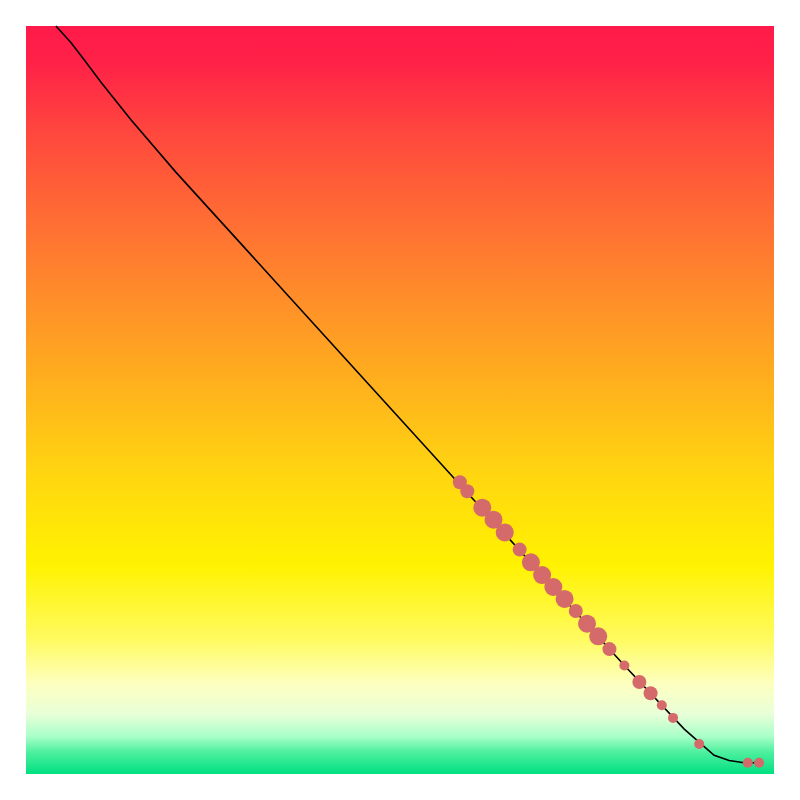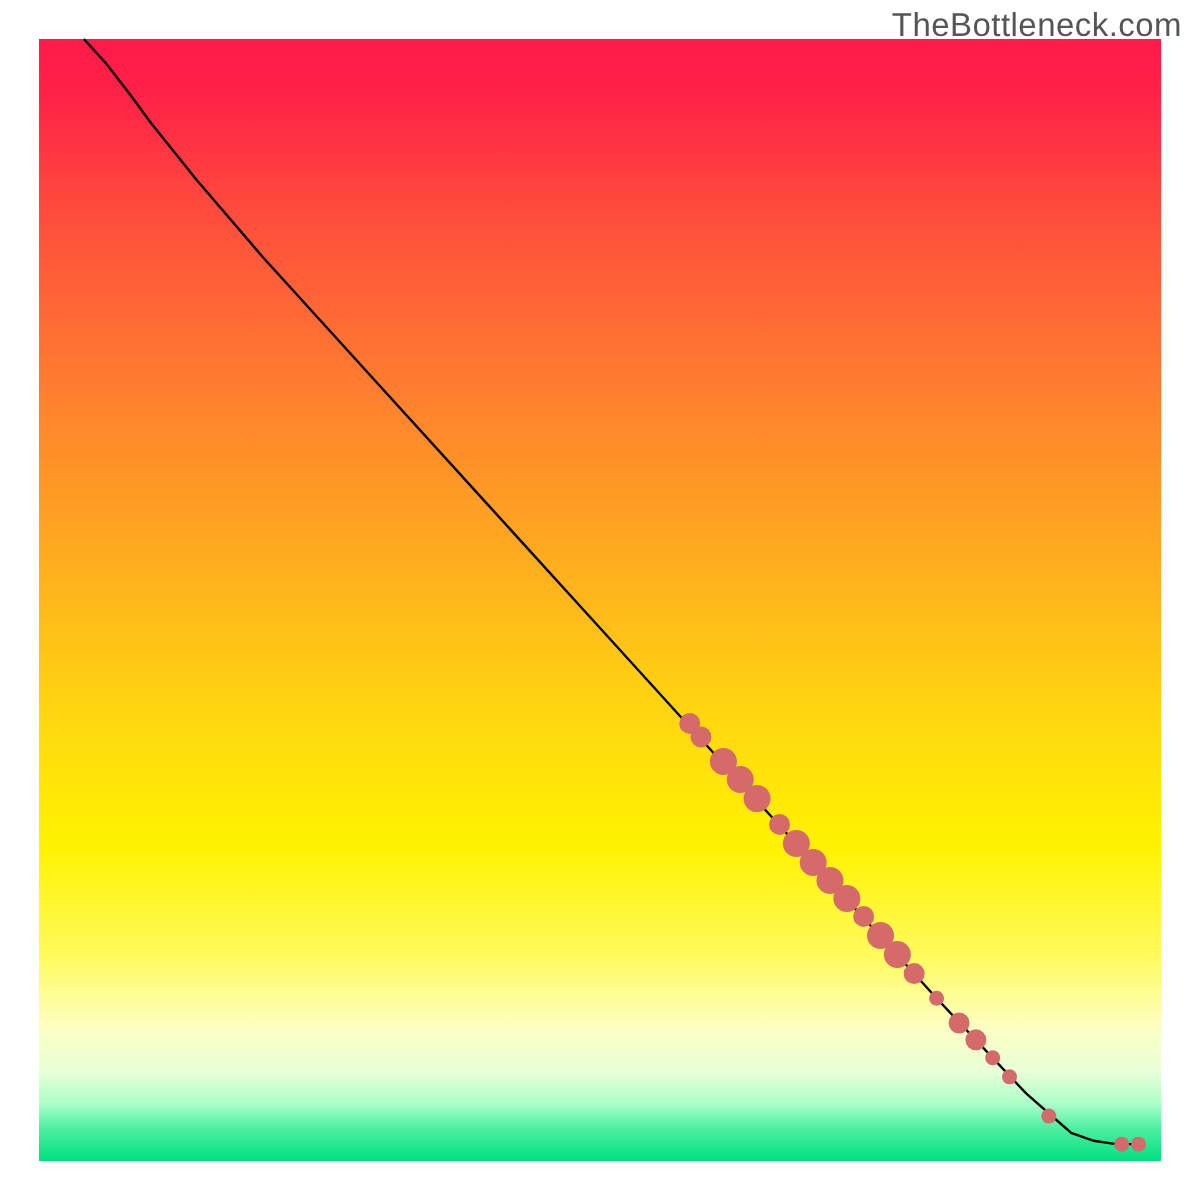--- a/index.html
+++ b/index.html
@@ -27,21 +27,20 @@
     letter-spacing: 0.3px;
   }
   svg {
     display: block;
   }
 </style>
 </head>
 <body>
 
 <div class="chart-container">
-  <div class="watermark">TheBottleneck.com</div>
   <svg id="chart-svg" width="800" height="800" viewBox="0 0 800 800">
     <defs>
       <linearGradient id="bg-grad" x1="0" y1="0" x2="0" y2="1">
           <stop offset="0%" stop-color="#ff1a4a"></stop>
           <stop offset="5%" stop-color="#ff2247"></stop>
           <stop offset="15%" stop-color="#ff4a3d"></stop>
           <stop offset="30%" stop-color="#ff7a30"></stop>
           <stop offset="45%" stop-color="#ffa820"></stop>
           <stop offset="60%" stop-color="#ffd610"></stop>
           <stop offset="72%" stop-color="#fff200"></stop>

